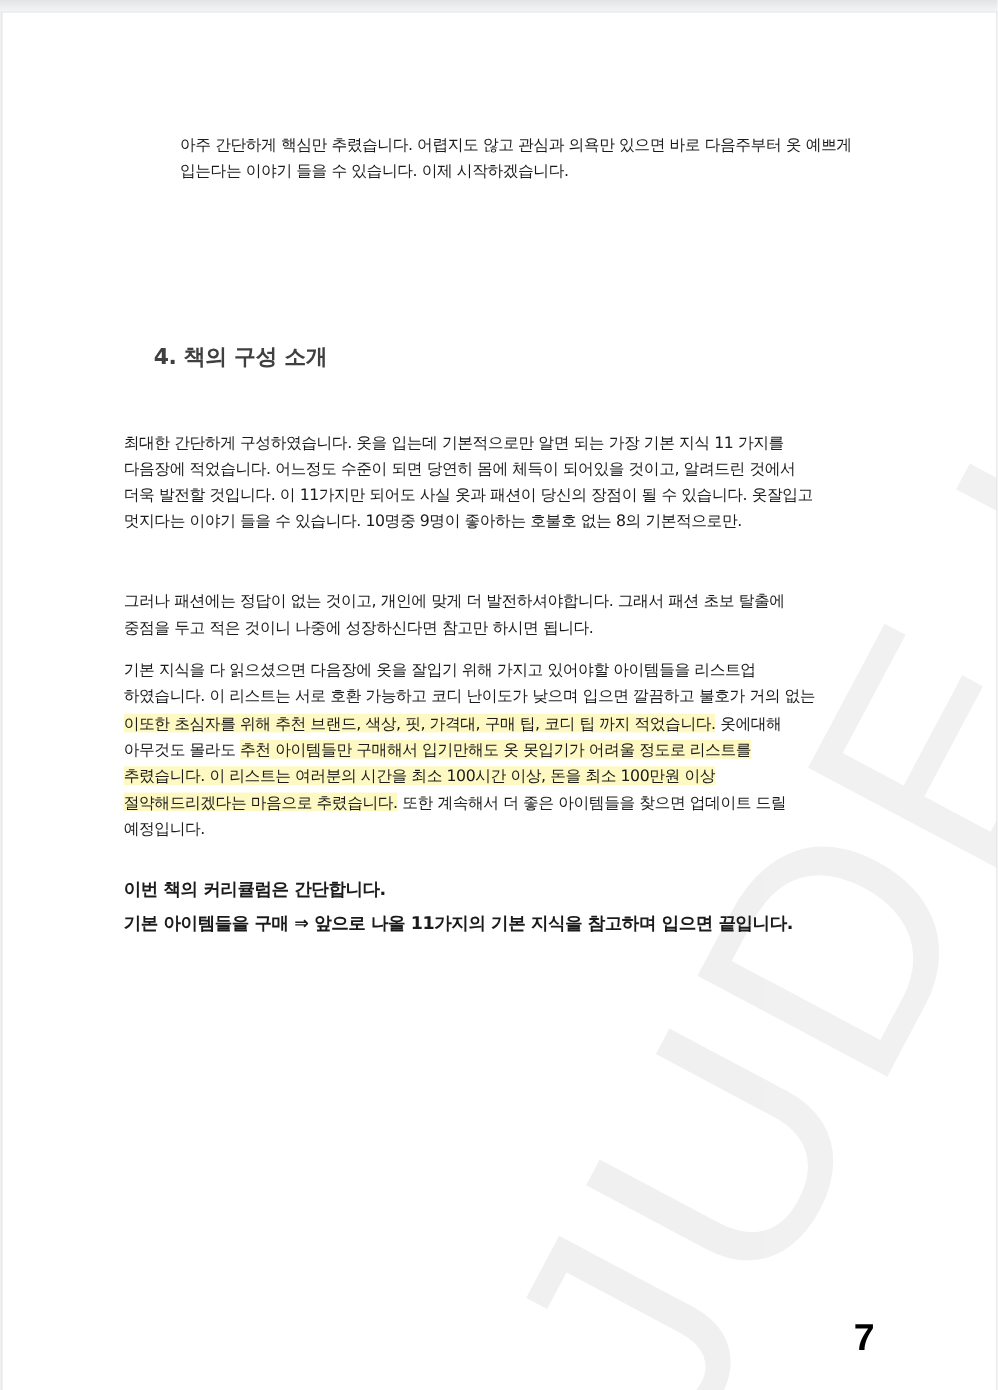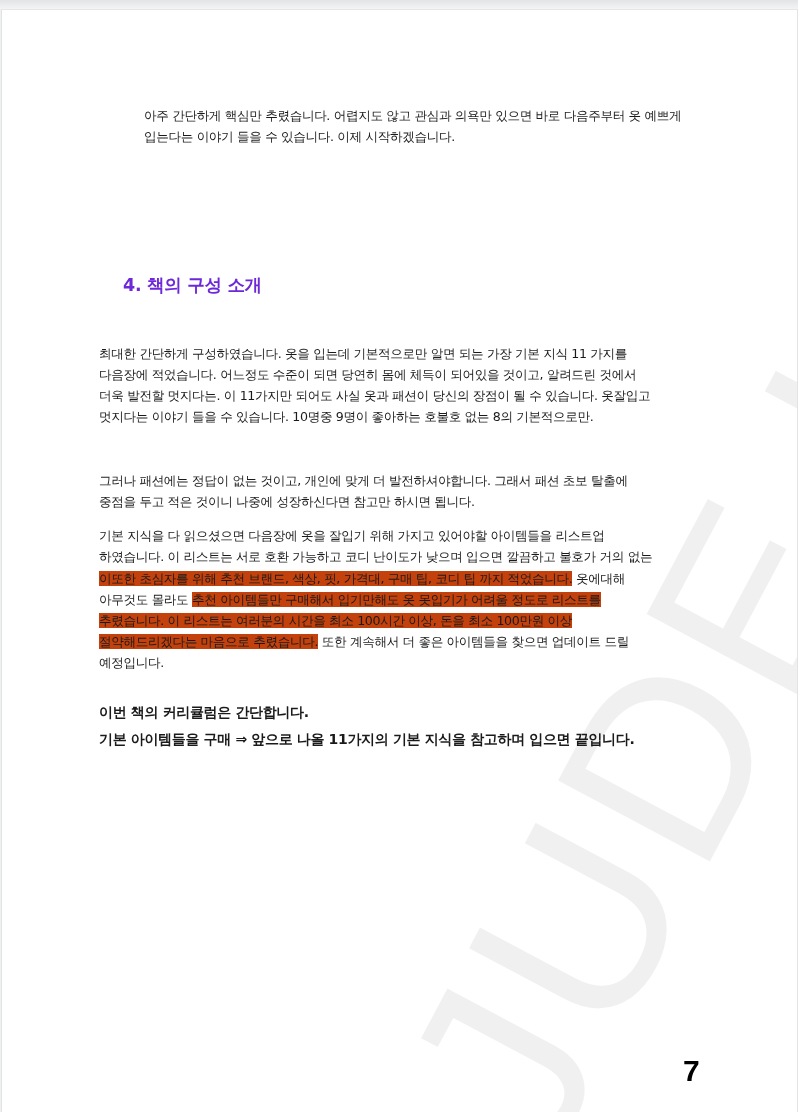--- a/index.html
+++ b/index.html
@@ -32,24 +32,24 @@
       white-space: nowrap;
       pointer-events: none;
       line-height: 1;
     }
     .text {
       position: absolute; left: 97px; width: 610px;
       font-size: 12.6px; line-height: 21px; letter-spacing: -0.35px;
       color: #1a1a1a;
     }
     .line { display: block; white-space: nowrap; height: 21px; }
-    .hl { background: #c2410c; }
+    .hl { background: #fef9c3; }
     .heading {
       position: absolute; left: 121px; top: 263px;
-      font-size: 17.5px; font-weight: bold; color: #6d28d9; letter-spacing: -0.3px;
+      font-size: 17.5px; font-weight: bold; color: #404040; letter-spacing: -0.3px;
     }
     .bold { font-weight: bold; font-size: 14px; }
     .page-num {
       position: absolute; left: 681px; top: 1044px;
       font-family: "Liberation Sans", sans-serif;
       font-size: 30px; font-weight: bold; color: #000;
     }
   </style>
 </head>
 <body>
@@ -63,21 +63,21 @@
   <div class="text" style="top:95px;margin-left:45px;">
     <span class="line">아주 간단하게 핵심만 추렸습니다. 어렵지도 않고 관심과 의욕만 있으면 바로 다음주부터 옷 예쁘게</span>
     <span class="line">입는다는 이야기 들을 수 있습니다.  이제 시작하겠습니다.</span>
   </div>
 
   <div class="heading">4. 책의 구성 소개</div>
 
   <div class="text" style="top:333px;">
     <span class="line">최대한 간단하게 구성하였습니다. 옷을 입는데 기본적으로만 알면 되는 가장 기본 지식 11 가지를</span>
     <span class="line">다음장에 적었습니다. 어느정도 수준이 되면 당연히 몸에 체득이 되어있을 것이고, 알려드린 것에서</span>
-    <span class="line">더욱 발전할 멋지다는. 이 11가지만 되어도 사실 옷과 패션이 당신의 장점이 될 수 있습니다. 옷잘입고</span>
+    <span class="line">더욱 발전할 것입니다. 이 11가지만 되어도 사실 옷과 패션이 당신의 장점이 될 수 있습니다. 옷잘입고</span>
     <span class="line">멋지다는 이야기 들을 수 있습니다. 10명중 9명이 좋아하는 호불호 없는 8의 기본적으로만.</span>
   </div>
 
   <div class="text" style="top:460px;">
     <span class="line">그러나 패션에는 정답이 없는 것이고, 개인에 맞게 더 발전하셔야합니다. 그래서 패션 초보 탈출에</span>
     <span class="line">중점을 두고 적은 것이니 나중에 성장하신다면 참고만 하시면 됩니다.</span>
   </div>
 
   <div class="text" style="top:495px;margin-top:20px;">
     <span class="line">기본 지식을 다 읽으셨으면  다음장에 옷을 잘입기 위해 가지고 있어야할 아이템들을 리스트업</span>

